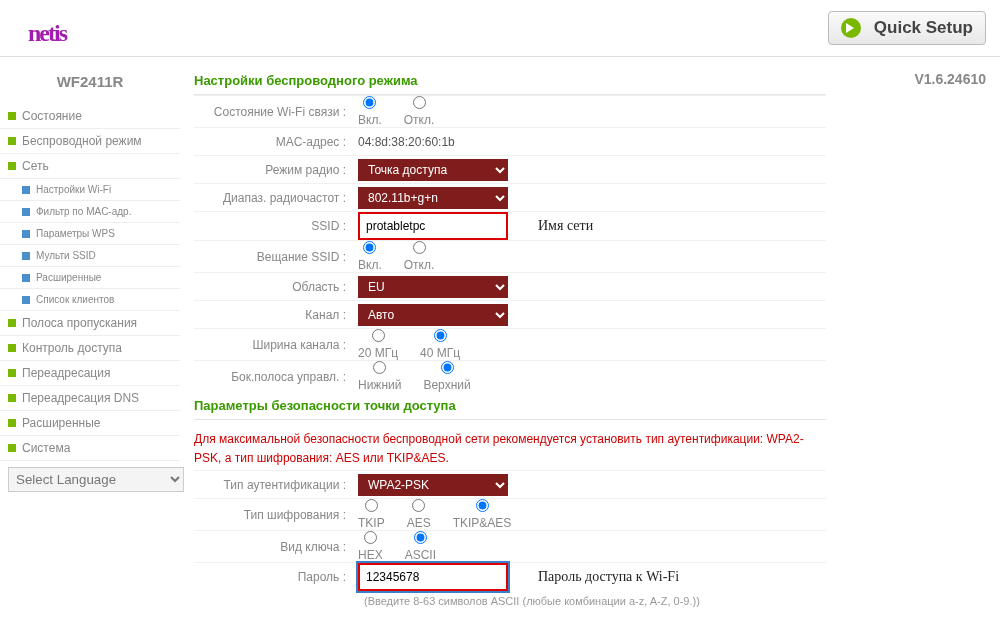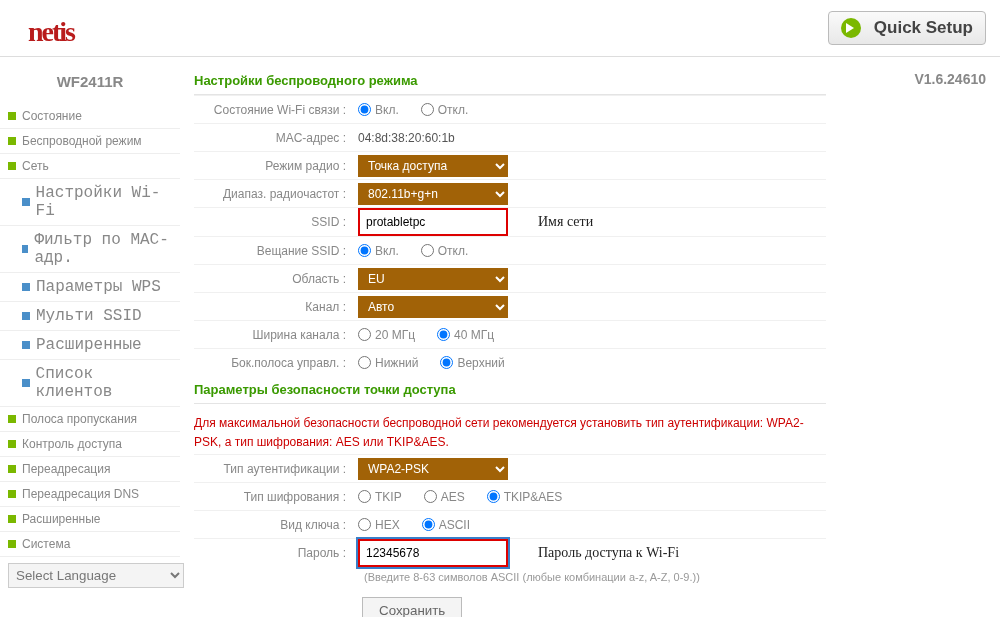--- a/index.html
+++ b/index.html
@@ -1,45 +1,45 @@
 <!DOCTYPE html>
 <html><head>
 <meta charset="utf-8">
 <style>
 * { box-sizing: border-box; margin: 0; padding: 0; }
 body { font-family: Arial, sans-serif; font-size: 12px; color: #555; background: #fff; width: 1000px; }
 .header { display: flex; justify-content: space-between; align-items: center; padding: 6px 14px 6px 28px; border-bottom: 1px solid #ddd; }
-.logo { font-family: Georgia, serif; font-size: 28px; font-weight: bold; color: #b91c1c; letter-spacing: -2px; }
+.logo { font-family: Georgia, serif; font-size: 24px; font-weight: bold; color: #a21caf; letter-spacing: -2px; }
 .logo .dot { color: #7ab800; font-size: 38px; }
 .quick-setup-btn { display: flex; align-items: center; gap: 13px; background: linear-gradient(#fafafa,#e8e8e8); border: 1px solid #bbb; border-radius: 4px; padding: 6px 12px; font-size: 17px; font-weight: bold; color: #444; cursor: pointer; }
 .qs-icon { width: 20px; height: 20px; background: #7ab800; border-radius: 50%; position: relative; }
 .qs-icon::after { content:""; position:absolute; left:5px; top:5px; border-left:8px solid #fff; border-top:5px solid transparent; border-bottom:5px solid transparent; }
 .container { display: flex; }
 .sidebar { width: 180px; padding: 8px 0; }
 .model { text-align: center; font-size: 15px; font-weight: bold; color: #888; padding: 8px 0 14px; }
 .menu-item, .submenu-item { display:flex; align-items:center; padding: 5px 8px; border-bottom: 1px solid #eee; cursor: pointer; color: #888; }
 .menu-item { font-size: 12px; }
-.submenu-item { padding-left: 22px; font-size: 16px; font-family: Liberation Mono, monospace; }
+.submenu-item { padding-left: 22px; font-size: 10px; }
 .bullet { width: 8px; height: 8px; margin-right: 6px; display: inline-block; }
 .bg { background: #7ab800; }
 .bb { background: #4a8fc9; }
 .lang-select { width: 176px; margin: 6px 8px; padding: 3px; border: 1px solid #ccc; background:#f4f4f4; color:#777; }
 .lang-select::after{content:"▸";}
 .main { flex: 1; padding: 10px 4px 10px 14px; max-width: 650px; }
 .section-title { color: #3a9a00; font-size: 13px; font-weight: bold; padding: 6px 0; border-bottom: 1px solid #e4e4e4; }
 .warn { color: #c00; font-size: 12px; padding: 10px 0 2px; line-height: 1.6; }
 .row { display: flex; align-items: center; min-height: 28px; border-top: 1px solid #f0f0f0; }
 .row:first-of-type{border-top:none;}
 .label { width: 160px; text-align: right; padding-right: 8px; color: #888; }
 .value { flex: 1; display: flex; align-items: center; gap: 22px; padding-left: 4px; }
-.sel { background: #a16207; color: #fff; border: none; padding: 3px 6px; min-width: 150px; font-size: 12px; }
+.sel { background: #7f1d1d; color: #fff; border: none; padding: 3px 6px; min-width: 150px; font-size: 12px; }
 .inp { border: 1px solid #bbb; padding: 5px 6px; font-size: 12px; width: 150px; }
 .hl-red { border: 2px solid #d00 !important; }
 .hl-blue { outline: 2px solid #3a7fc9; }
-.radio-opt { display: flex; align-items: center; gap: 4px; color: #888; font-size: 12px; }
+.radio-opt { display: flex; align-items: center; gap: 4px; color: #888; font-size: 12px; flex-direction: column; }
 .radio-opt input { margin:0; }
 .annot { font-family: Georgia, serif; font-size: 14px; color: #222; margin-left: 8px; }
 .hint { color: #999; font-size: 11px; padding: 4px 0 10px 170px; }
 .save-btn { margin-left: 168px; margin-top:4px; padding: 5px 16px; border: 1px solid #bbb; background: #f4f4f4; color:#666; cursor: pointer; }
 .right { width: 170px; padding: 14px 14px 0 0; text-align:right; font-size: 14px; font-weight:bold; color:#888; }
 </style>
 </head>
 <body>
 
 <div class="header">

